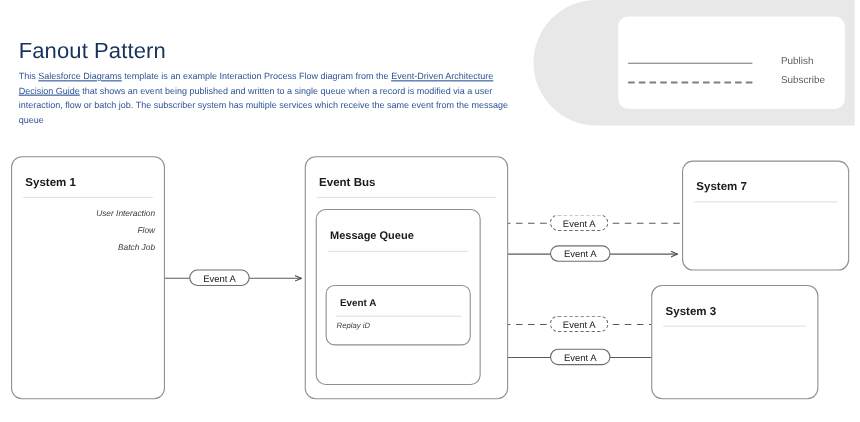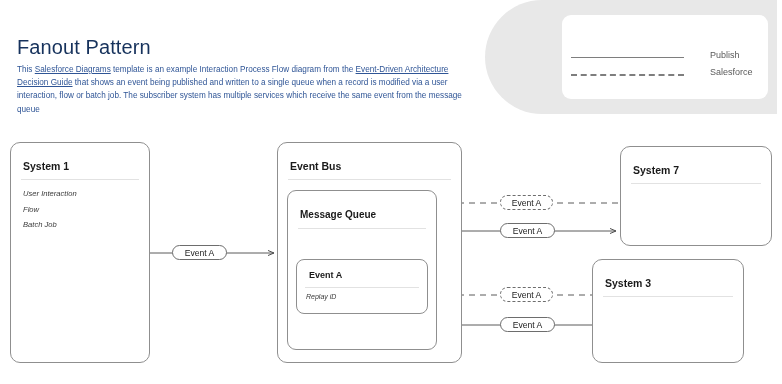--- a/index.html
+++ b/index.html
@@ -122,21 +122,21 @@
     font-style: italic;
   }
   .sysbox-item {
     font-size: 7.6px;
     color: #3a3a3a;
     line-height: 15.5px;
     white-space: nowrap;
   }
 
   
-  #system1    { left: 10px;  top: 142px; width: 140px; height: 221px; }
+  #system1    { left: 10px;  top: 142px; width: 140px; height: 221px; text-align: right; }
   #eventbus   { left: 277px; top: 142px; width: 185px; height: 221px; }
   #mqueue     { left: 287px; top: 190px; width: 150px; height: 160px; border-radius: 9px; }
   #eventa-box { left: 296px; top: 259px; width: 132px; height: 55px;  border-radius: 8px; }
   #system2    { left: 620px; top: 146px; width: 152px; height: 100px; }
   #system3    { left: 592px; top: 259px; width: 152px; height: 104px; }
 
   #mqueue .sysbox-title     { top: 18px; font-size: 10px; text-align: right; }
   #mqueue .sysbox-divider   { top: 37px; }
   #eventa-box .sysbox-title { top: 10px; font-size: 9px; }
   #eventa-box .sysbox-divider { top: 27px; left: 8px; right: 8px; }
@@ -177,21 +177,21 @@
   <div class="page-title">Fanout Pattern</div>
   <div class="page-desc" id="desc"><span>This </span><a class="lnk" href="#">Salesforce Diagrams</a><span> template is an example Interaction Process Flow diagram from the </span><a class="lnk" href="#">Event-Driven Architecture Decision Guide</a><span> that shows an event being published  and written to a single queue when a record is modified via a user interaction, flow or batch job.  The subscriber system has multiple services which receive the same event from the message queue</span></div>
 
   <div class="legend-card">
     <div class="legend-row r1">
       <div class="legend-line solid"></div>
       <div class="legend-label">Publish</div>
     </div>
     <div class="legend-row r2">
       <div class="legend-line dashed"></div>
-      <div class="legend-label">Salesforce</div>
+      <div class="legend-label">Subscribe</div>
     </div>
   </div>
 
   <svg class="conn-svg" viewBox="0 0 782 384">
     <defs>
       <marker id="arrowR" markerWidth="7" markerHeight="7" refX="6.2" refY="2.6" orient="auto">
         <path d="M0,0 L6.2,2.6 L0,5.2" fill="none" stroke="#4d4d4d" stroke-width="1"></path>
       </marker>
       <marker id="arrowL" markerWidth="7" markerHeight="7" refX="6.2" refY="2.6" orient="auto">
         <path d="M0,0 L6.2,2.6 L0,5.2" fill="none" stroke="#4d4d4d" stroke-width="1"></path>

